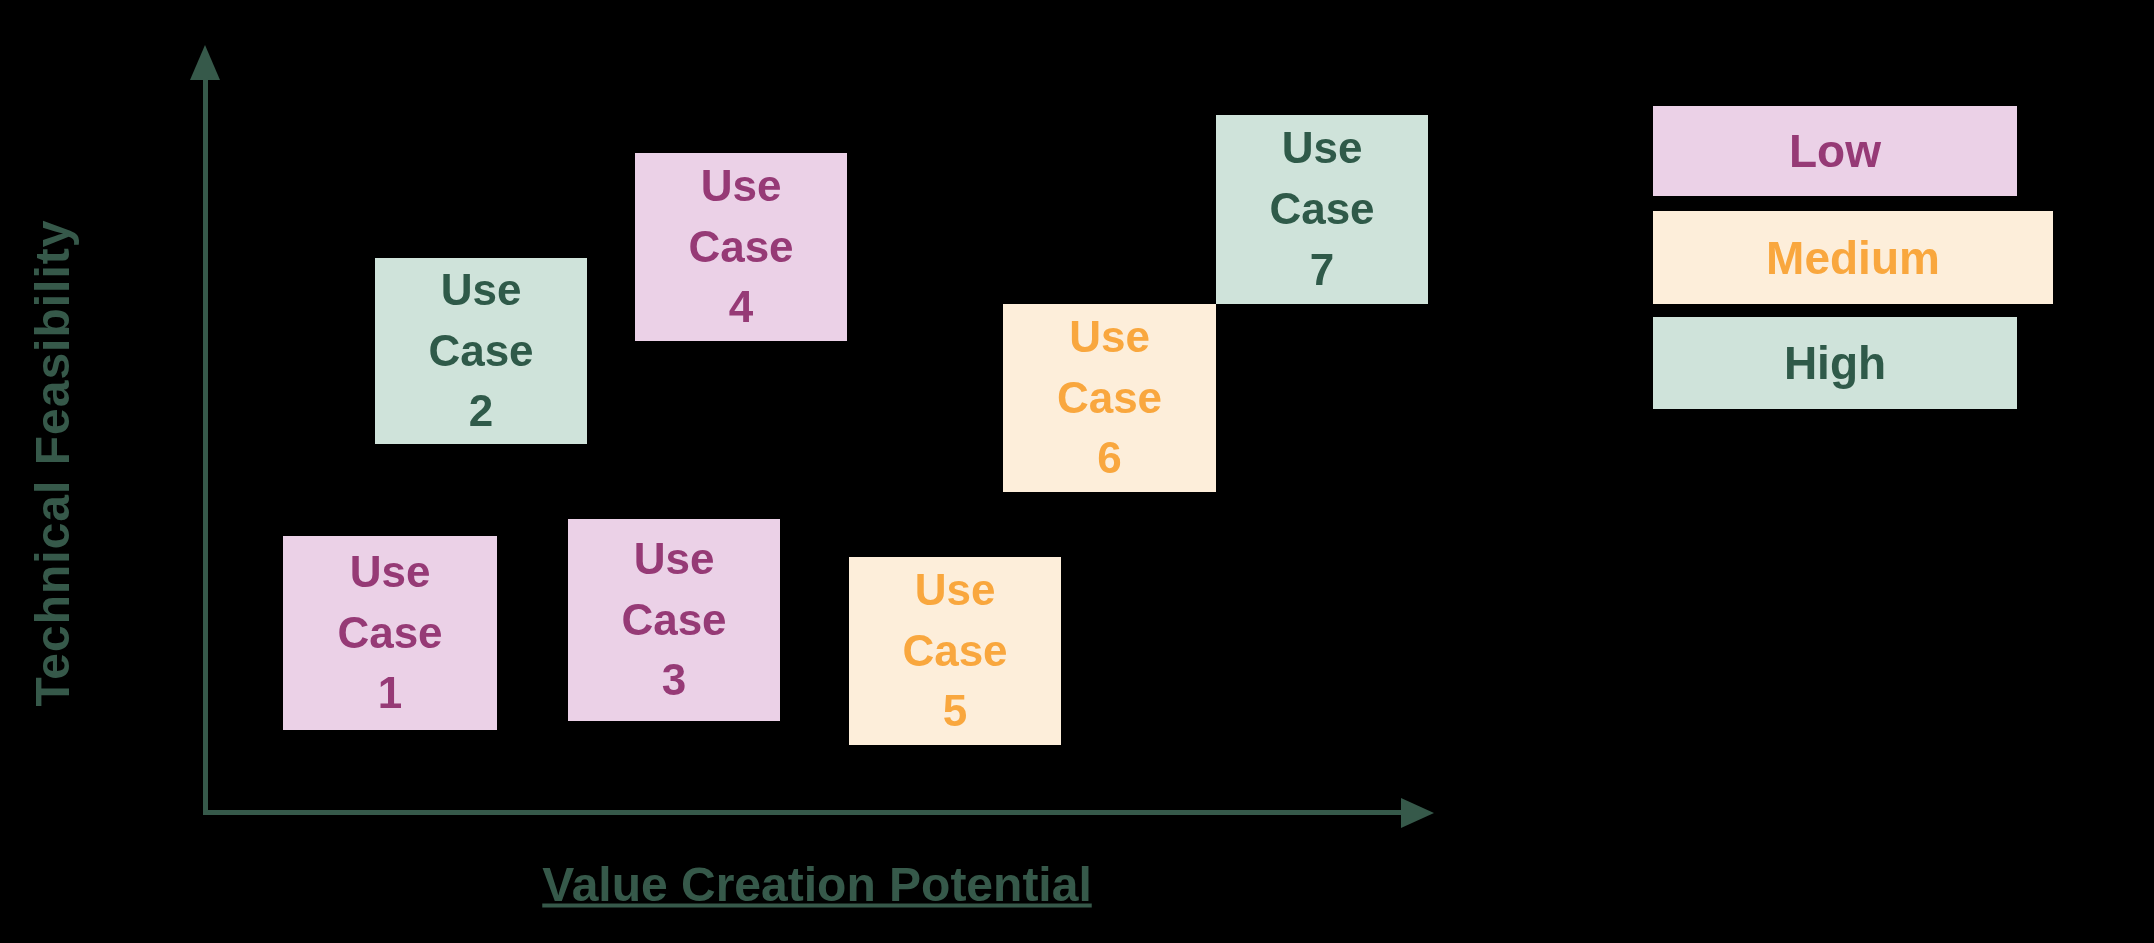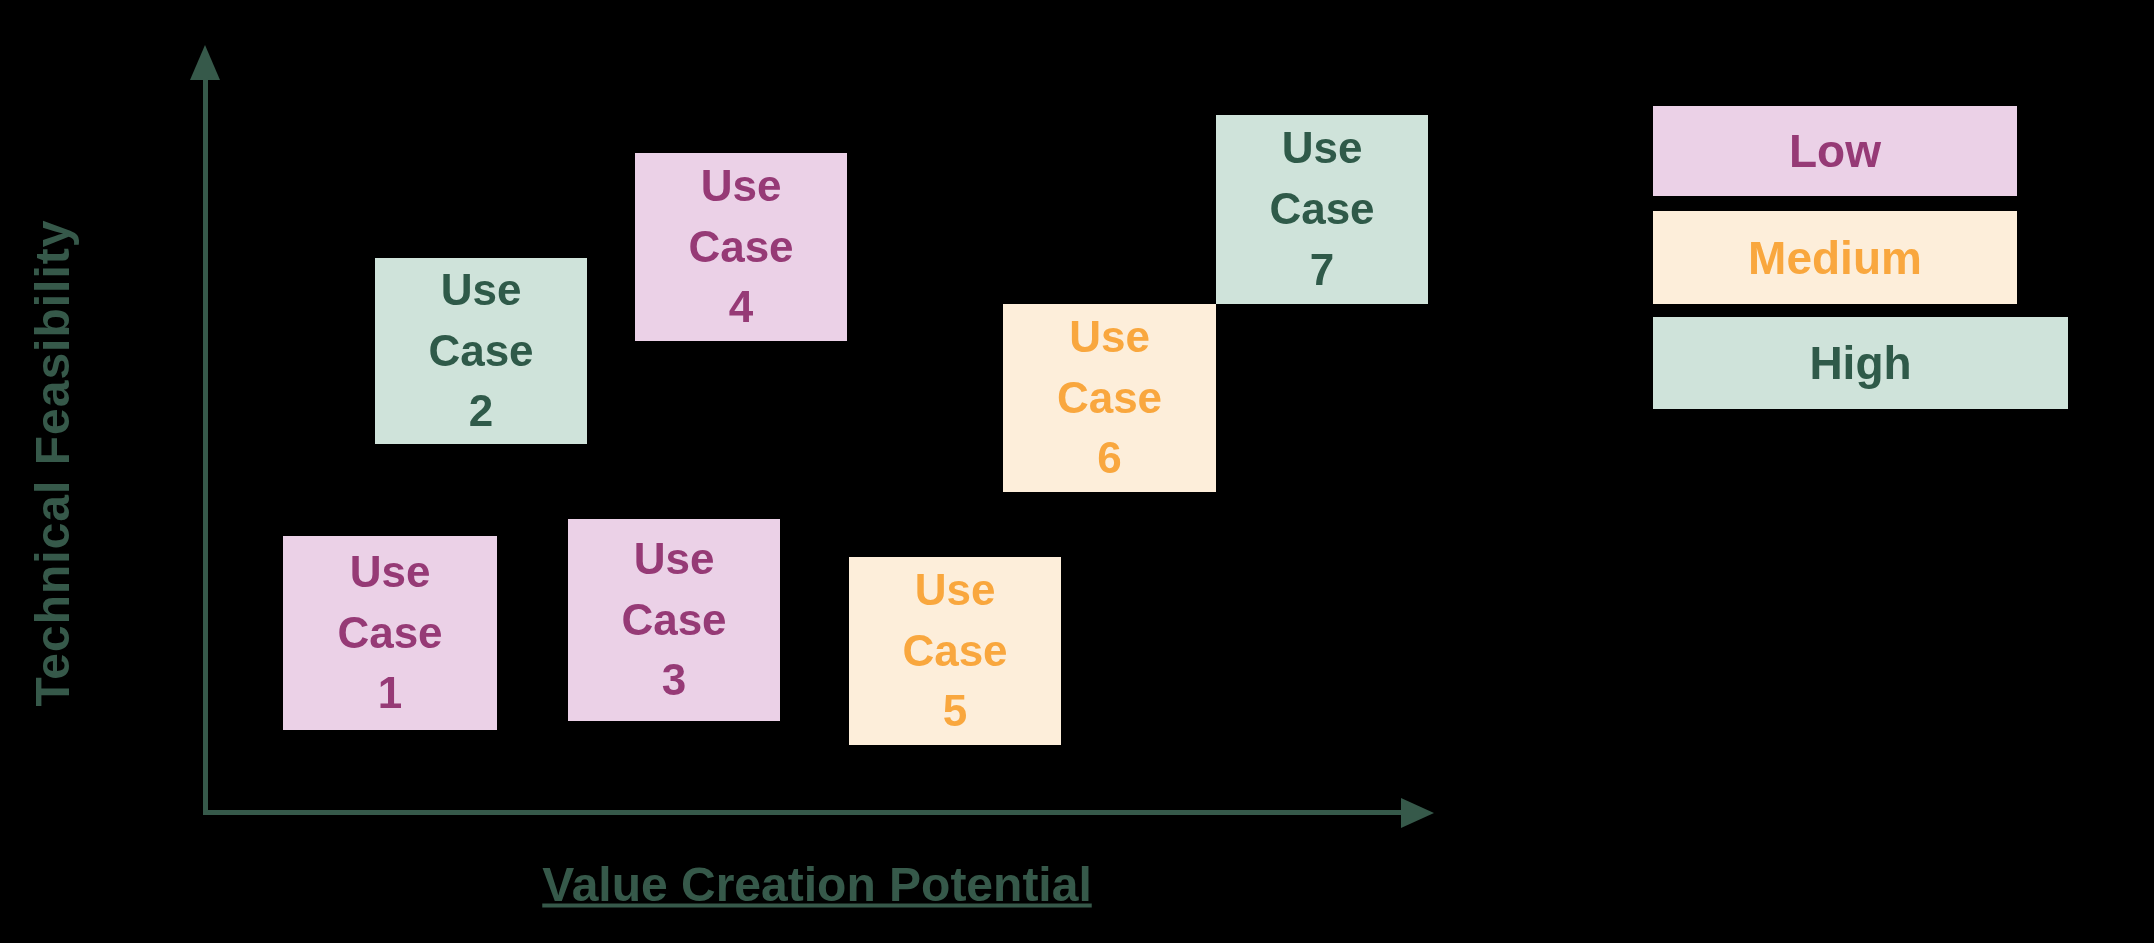--- a/index.html
+++ b/index.html
@@ -124,21 +124,21 @@
   <div class="uc-box lv-high" style="left: 1216px; top: 115px; width: 212px; height: 189px;">
     <span class="uc-label">Use
 Case
 7</span>
   </div>
 
   <div>
     <div class="legend-item lv-low" style="left: 1653px; top: 106px; width: 364px; height: 90px;">
       <span>Low</span>
     </div>
-    <div class="legend-item lv-medium" style="left: 1653px; top: 211px; width: 364px; height: 93px;">
+    <div class="legend-item lv-medium" style="left: 1653px; top: 211px; width: 400px; height: 93px;">
       <span>Medium</span>
     </div>
-    <div class="legend-item lv-high" style="left: 1653px; top: 317px; width: 415px; height: 92px;">
+    <div class="legend-item lv-high" style="left: 1653px; top: 317px; width: 364px; height: 92px;">
       <span>High</span>
     </div>
   </div>
 
 </div>
 
 </body></html>

